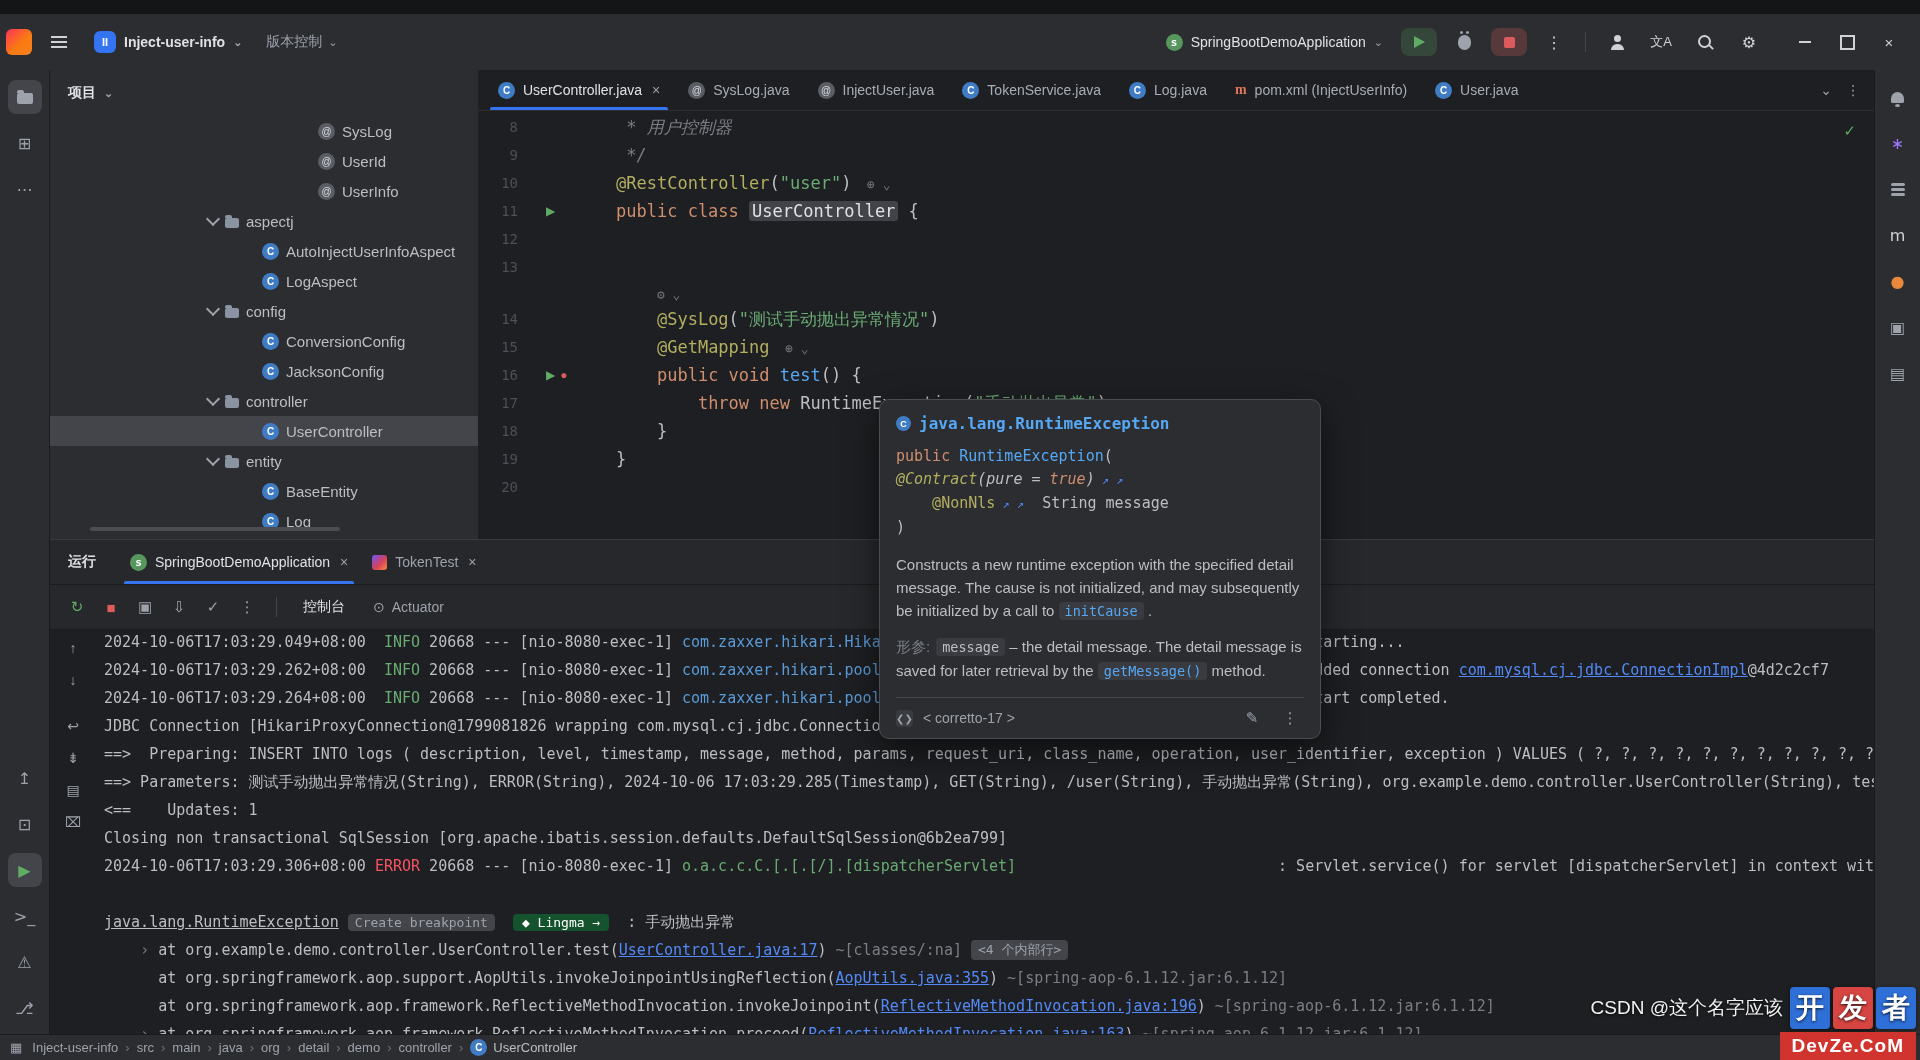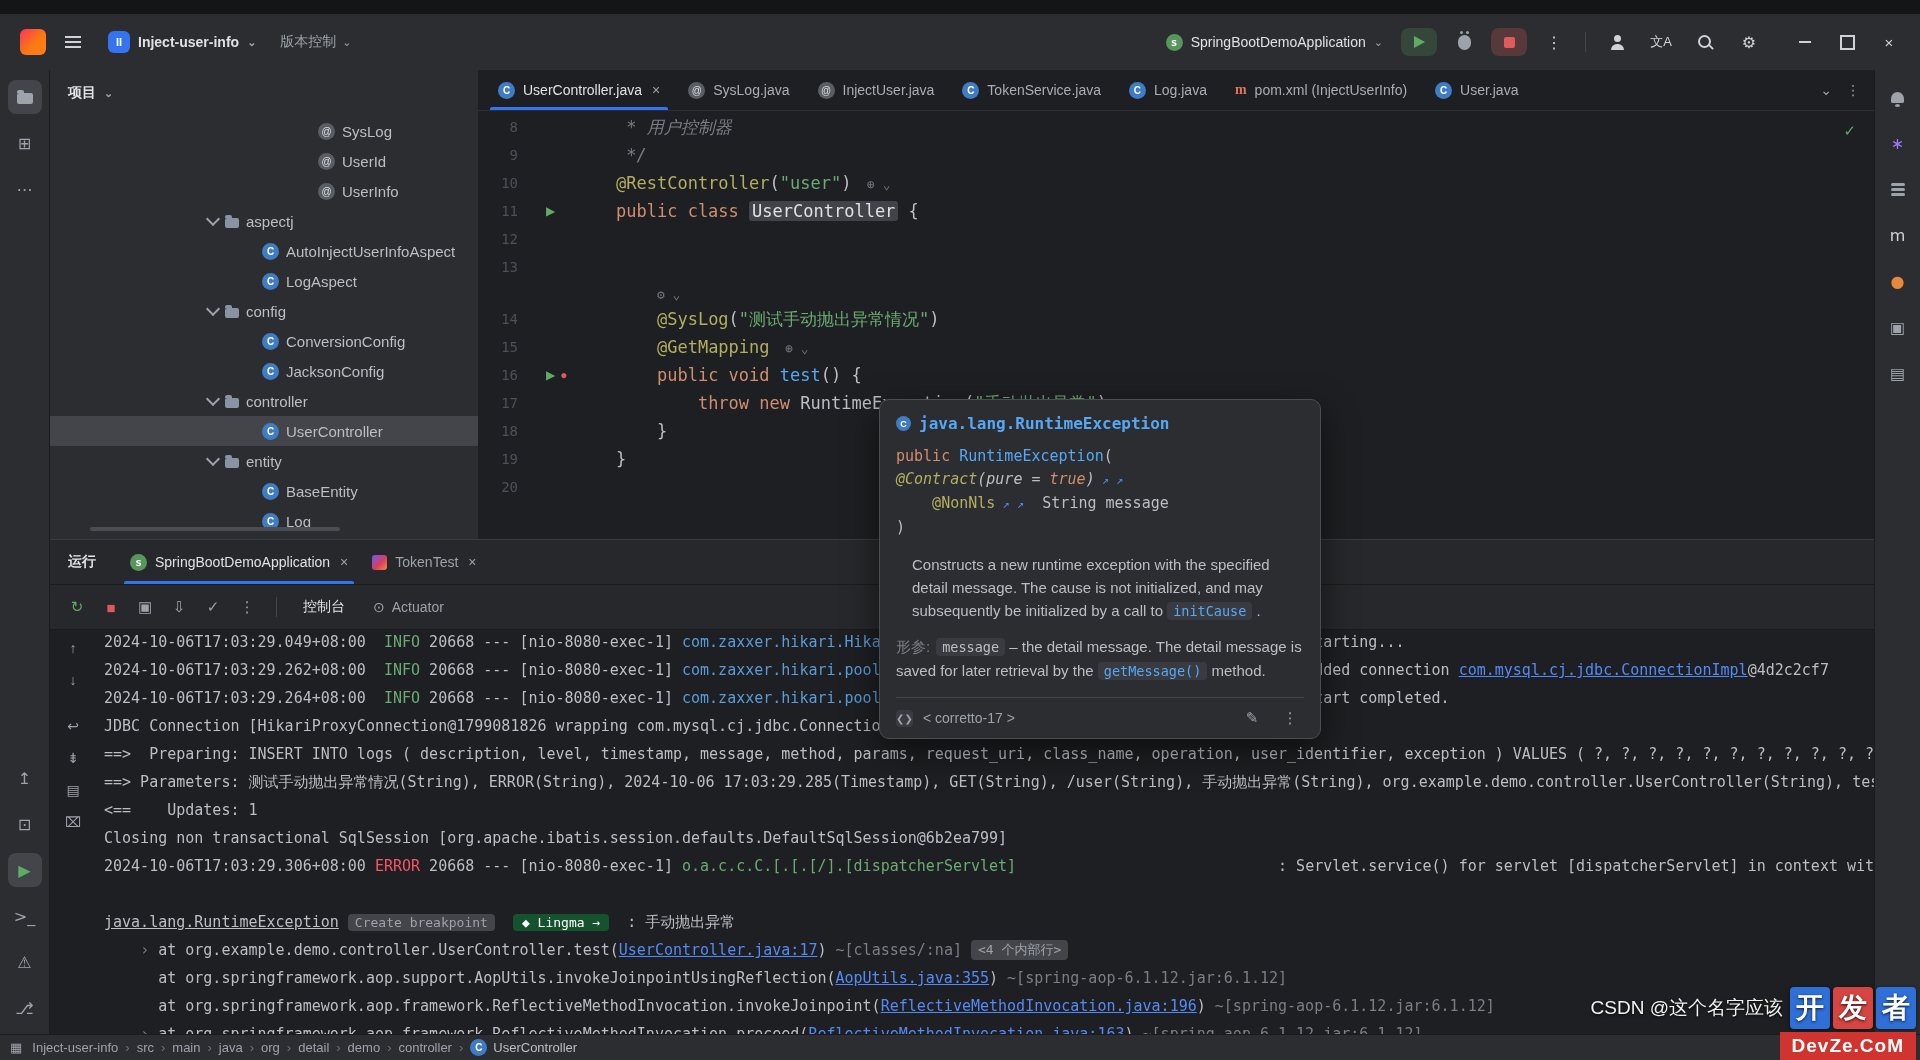--- a/index.html
+++ b/index.html
@@ -4,21 +4,21 @@
 <style>
   html,body{margin:0;padding:0;background:#000;}
   #app{position:relative;width:1920px;height:1060px;background:#1e1f22;overflow:hidden;
        font-family:"Liberation Sans",sans-serif;color:#bcbec4;font-size:14px;}
 
   
   .top-strip{position:absolute;left:0;top:0;width:1920px;height:14px;background:#141517;}
   .titlebar{position:absolute;left:0;top:14px;width:1920px;height:56px;background:#2b2d30;
             display:flex;align-items:center;justify-content:space-between;border-bottom:1px solid #1a1b1d;}
   .tb-left,.tb-right{display:flex;align-items:center;gap:10px;}
-  .tb-left{padding-left:20px;}
+  .tb-left{padding-left:6px;}
   .tb-right{padding-right:10px;}
   .app-logo{width:26px;height:26px;border-radius:6px;background:linear-gradient(135deg,#fe315d,#f97a12 55%,#fc801d);}
   .tb-btn,.tb-ic{background:transparent;border:0;color:#cfd2d6;display:inline-flex;align-items:center;justify-content:center;
          width:34px;height:30px;border-radius:8px;cursor:default;font-size:16px;}
   .hamb{width:16px;height:2px;background:#cfd2d6;box-shadow:0 -5px 0 #cfd2d6,0 5px 0 #cfd2d6;display:inline-block;}
   .proj-chip{display:flex;align-items:center;gap:8px;padding:4px 8px;border-radius:8px;color:#dfe1e5;font-weight:bold;}
   .proj-badge{width:22px;height:22px;border-radius:6px;background:#3574f0;color:#fff;font-size:11px;font-weight:bold;
               display:inline-flex;align-items:center;justify-content:center;}
   .vcs{display:flex;align-items:center;gap:6px;color:#9da2ab;padding:4px 6px;}
   .chev{color:#9da2ab;font-size:11px;}
@@ -154,21 +154,21 @@
   .crumb-last{display:inline-flex;align-items:center;gap:6px;color:#bcbec4;}
   .icon-class.sm{width:15px;height:15px;font-size:9px;}
 
   
   .doc-popup{position:absolute;left:879px;top:399px;width:442px;background:#2b2d30;border:1px solid #4a4d52;border-radius:10px;
              box-shadow:0 12px 34px rgba(0,0,0,.55);z-index:50;padding:14px 16px 0 16px;box-sizing:border-box;}
   .dp-head{display:flex;align-items:center;gap:8px;}
   .dp-title{color:#56a8f5;font-weight:bold;font-family:"DejaVu Sans Mono",monospace;font-size:16px;}
   .dp-sig{margin-top:12px;font-family:"DejaVu Sans Mono",monospace;font-size:15px;}
   .sig-line{line-height:23px;white-space:pre;}
-  .dp-body{margin-top:14px;font-size:15px;line-height:23px;color:#bcbec4;margin-left:16px;}
+  .dp-body{margin-top:14px;font-size:15px;line-height:23px;color:#bcbec4;}
   .dp-params{margin-top:12px;font-size:15px;line-height:24px;color:#bcbec4;}
   .dp-plabel{color:#7a7e85;margin-right:6px;text-align:center;}
   .doc-chip{font-family:"DejaVu Sans Mono",monospace;background:#393b40;border-radius:4px;padding:1px 6px;font-size:13.5px;color:#bcbec4;}
   .doc-chip.lnkc{color:#56a8f5;}
   .dp-foot{margin-top:14px;border-top:1px solid #43454a;height:40px;display:flex;align-items:center;gap:10px;}
   .dp-jdk-ic{width:17px;height:17px;border-radius:4px;background:#393b40;color:#9da2ab;font-size:10px;
              display:inline-flex;align-items:center;justify-content:center;}
   .dp-jdk{color:#9da2ab;font-size:14px;}
   .dp-foot-sp{flex:1;}
   .dp-ib{background:transparent;border:0;color:#9da2ab;font-size:15px;width:28px;height:28px;border-radius:6px;

